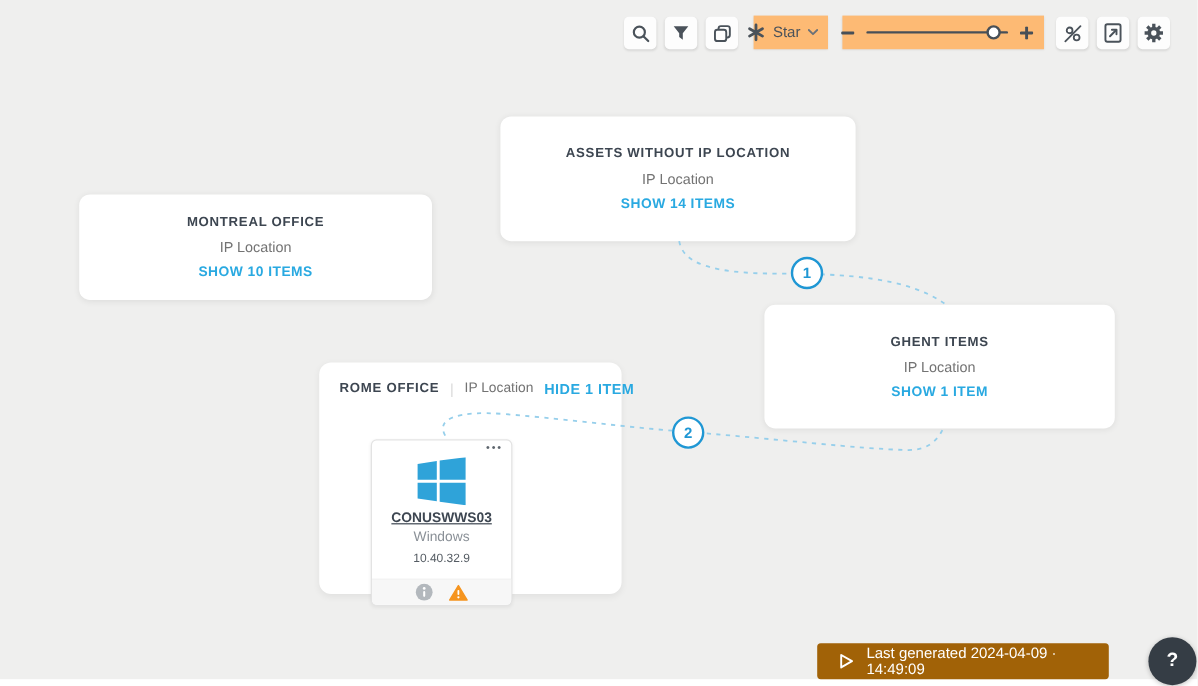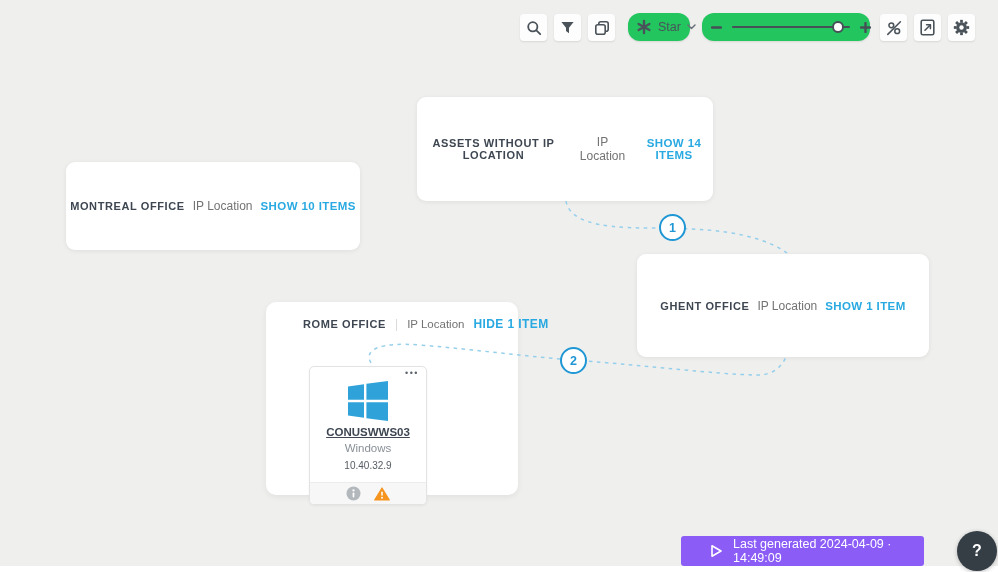--- a/index.html
+++ b/index.html
@@ -15,23 +15,23 @@
   
   .tb-btn {
     position:absolute; top:14px; width:27px; height:27px;
     background:#fdfdfd; border-radius:4px;
     box-shadow:0 1px 2px rgba(0,0,0,.10);
     display:flex; align-items:center; justify-content:center;
     color:#4a525a; cursor:pointer;
   }
   .tb-wide {
     position:absolute; top:13px; height:28px;
-    background:#22c55e; border-radius:12px;
+    background:#fdba74; border-radius:0;
     box-shadow:0 1px 2px rgba(0,0,0,.10);
-    display:flex; align-items:center; color:#4a525a;
+    display:flex; align-items:center; color:#4a525a;justify-content:flex-end;
   }
   #btn-search { left:520px; }
   #btn-filter { left:554px; }
   #btn-multiview { left:588px; }
   #layout-dropdown { left:628px; width:62px; padding:0 8px; gap:6px; cursor:pointer; }
   #layout-dropdown .lbl { font-size:12.5px; color:#4a525a; }
   #zoom-slider { left:702px; width:168px; padding:0 9px; }
   #btn-nopercent { left:880px; }
   #btn-export { left:914px; }
   #btn-settings { left:948px; }
@@ -40,34 +40,34 @@
   .slider-track { position:absolute; left:0; right:0; top:6px; height:2px; background:#474f57; border-radius:1px; }
   .slider-handle {
     position:absolute; top:1px; width:12px; height:12px; border-radius:50%;
     background:#ffffff; border:2px solid #474f57; cursor:pointer;
   }
 
   
   .group-card {
     position:absolute; background:#ffffff; border-radius:9px;
     box-shadow:0 1px 5px rgba(0,0,0,.07);
-    display:flex; flex-direction:row; align-items:center; justify-content:center;
+    display:flex; flex-direction:column; align-items:center; justify-content:center;
     text-align:center; gap:8px;
   }
   .group-title { font-size:11px; font-weight:bold; letter-spacing:.6px; color:#3d4651; }
   .group-sub   { font-size:12px; color:#737373; }
   .group-action{ font-size:11.5px; font-weight:bold; letter-spacing:.4px; color:#29a9e1; cursor:pointer; }
   #card-assets   { left:417px; top:97px;  width:296px; height:104px; }
   #card-montreal { left:66px;  top:162px; width:294px; height:88px; }
   #card-ghent    { left:637px; top:254px; width:292px; height:103px; }
 
   
   #rome-panel {
     position:absolute; left:266px; top:302px; width:252px; height:193px;
-    background:#ffffff; border-radius:10px; box-shadow:0 2px 6px rgba(0,0,0,.06);padding-left:20px;
+    background:#ffffff; border-radius:10px; box-shadow:0 2px 6px rgba(0,0,0,.06);
   }
   .rome-header {
     display:flex; align-items:center; gap:9px;
     padding:15px 0 0 17px; white-space:nowrap;
   }
   .rome-header .divider { color:#d9d9d9; font-size:12px; }
   .rome-header .group-sub { font-size:11.5px; }
   .rome-header .group-action { font-size:12px; }
   .rome-header .group-title { font-size:11px; }
 
@@ -99,22 +99,22 @@
     background:#ffffff; border:2px solid #1f97d4; color:#1f97d4;
     font-size:12.5px; font-weight:bold;
     display:flex; align-items:center; justify-content:center; cursor:pointer;
   }
   #conn-badge-1 { left:659px; top:214px; }
   #conn-badge-2 { left:560px; top:347px; }
 
   
   #status-bar {
     position:absolute; left:681px; top:536px; width:243px; height:30px;
-    background:#8b5cf6; border-radius:3px; color:#ffffff;
-    display:flex; align-items:center; gap:10px; padding-left:29px;
+    background:#a16207; border-radius:3px; color:#ffffff;
+    display:flex; align-items:center; gap:10px; padding-left:18px;
     font-size:12.5px; cursor:pointer;
   }
   #help-button {
     position:absolute; left:957px; top:531px; width:40px; height:40px;
     border-radius:50%; background:#353d45; color:#ffffff;
     font-size:16px; font-weight:bold;
     display:flex; align-items:center; justify-content:center;
     box-shadow:0 1px 4px rgba(0,0,0,.25); cursor:pointer;
   }
 </style>
@@ -129,21 +129,21 @@
   <div class="group-action">SHOW 14 ITEMS</div>
 </div>
 
 <div class="group-card" id="card-montreal">
   <div class="group-title">MONTREAL OFFICE</div>
   <div class="group-sub">IP Location</div>
   <div class="group-action">SHOW 10 ITEMS</div>
 </div>
 
 <div class="group-card" id="card-ghent">
-  <div class="group-title">GHENT OFFICE</div>
+  <div class="group-title">GHENT ITEMS</div>
   <div class="group-sub">IP Location</div>
   <div class="group-action">SHOW 1 ITEM</div>
 </div>
 
 <div id="rome-panel">
   <div class="rome-header">
     <span class="group-title">ROME OFFICE</span>
     <span class="divider">|</span>
     <span class="group-sub">IP Location</span>
     <span class="group-action">HIDE 1 ITEM</span>

